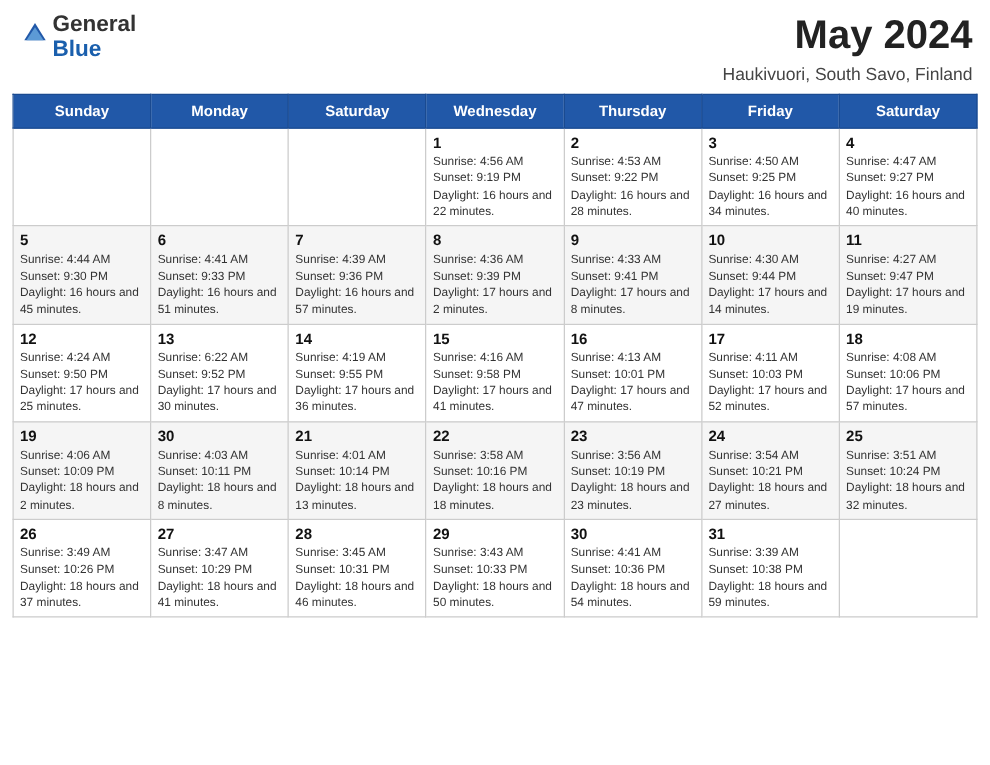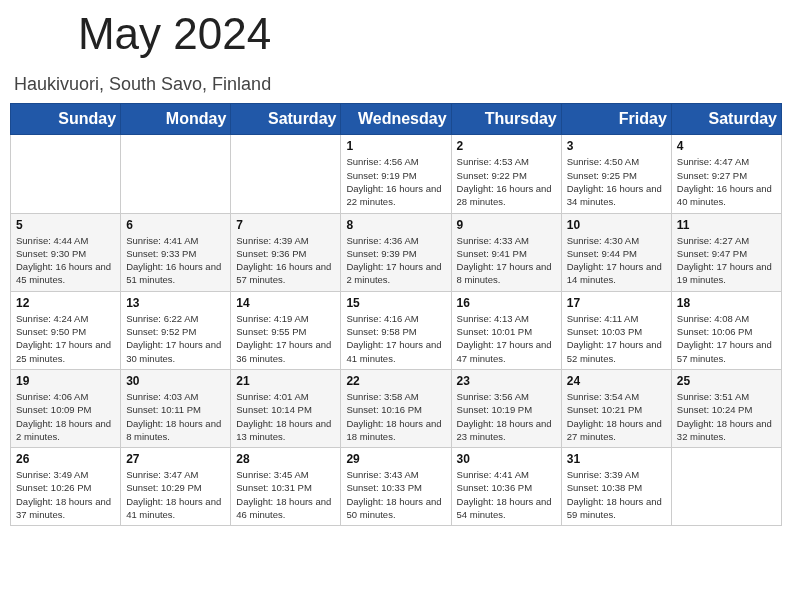--- a/index.html
+++ b/index.html
@@ -31,42 +31,42 @@
     .logo-blue { color: #1a5fad; }
     .logo-icon {
       width: 24px;
       height: 24px;
       margin-left: 2px;
     }
     .title-block {
       text-align: right;
     }
     .month-year {
-      font-size: 44px;
-      font-weight: normal;
+      font-size: 32px;
+      font-weight: bold;
       color: #222;
       line-height: 1.1;
     }
     .location {
-      font-size: 18px;
+      font-size: 14px;
       color: #444;
-      margin-top: 16px;
+      margin-top: 6px;
     }
     .calendar {
       width: 100%;
       border-collapse: collapse;
       border: 1px solid #ccc;
     }
     .calendar th {
       background-color: #2158a8;
       color: #fff;
-      font-size: 16px;
+      font-size: 12px;
       font-weight: bold;
       padding: 6px 4px;
-      text-align: right;
+      text-align: center;
       border: 1px solid #1a4a90;
     }
     .calendar td {
       width: calc(100% / 7);
       vertical-align: top;
       padding: 4px 5px;
       border: 1px solid #ccc;
       font-size: 10px;
       color: #333;
       background: #fff;
@@ -87,20 +87,32 @@
       color: #333;
     }
     .empty-cell {
       background: #fff !important;
     }
   </style>
 </head>
 <body>
 
 <div class="header">
+  <div class="logo">
+    <div>
+      <svg class="logo-icon" viewBox="0 0 28 28" xmlns="http://www.w3.org/2000/svg">
+        <polygon points="14,4 24,20 4,20" fill="#2158a8"></polygon>
+        <polygon points="14,8 22,20 6,20" fill="#5c9ad6"></polygon>
+      </svg>
+    </div>
+    <div class="logo-text">
+      <span class="logo-general">General</span><br>
+      <span class="logo-blue">Blue</span>
+    </div>
+  </div>
   <div class="title-block">
     <div class="month-year">May 2024</div>
     <div class="location">Haukivuori, South Savo, Finland</div>
   </div>
 </div>
 
 <table class="calendar">
   <thead>
     <tr>
       <th>Sunday</th>

